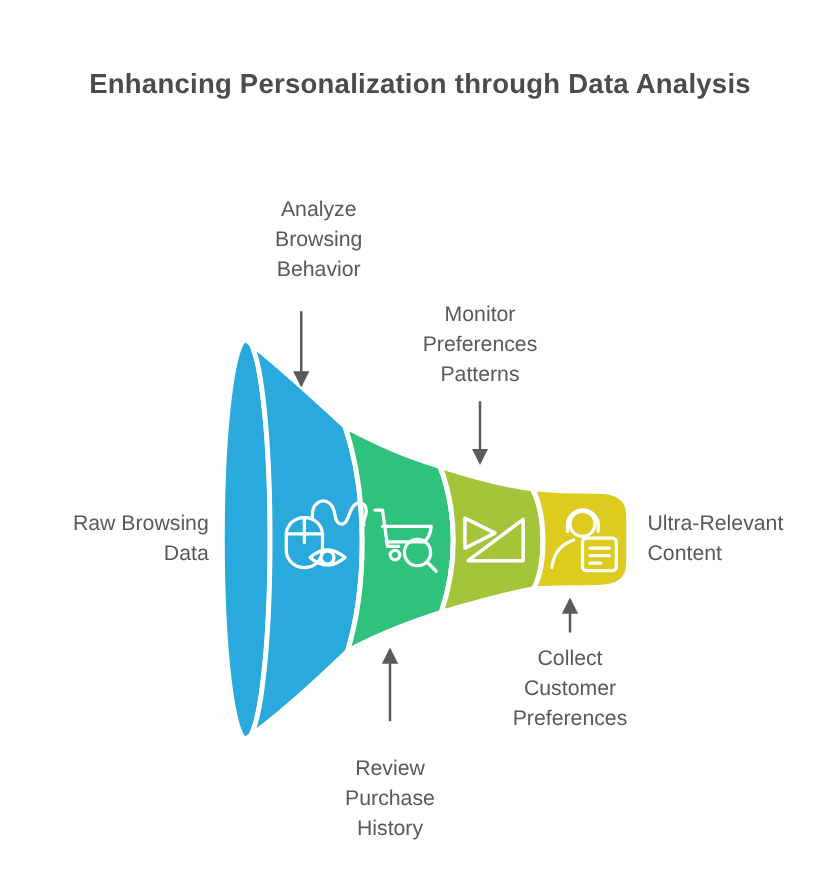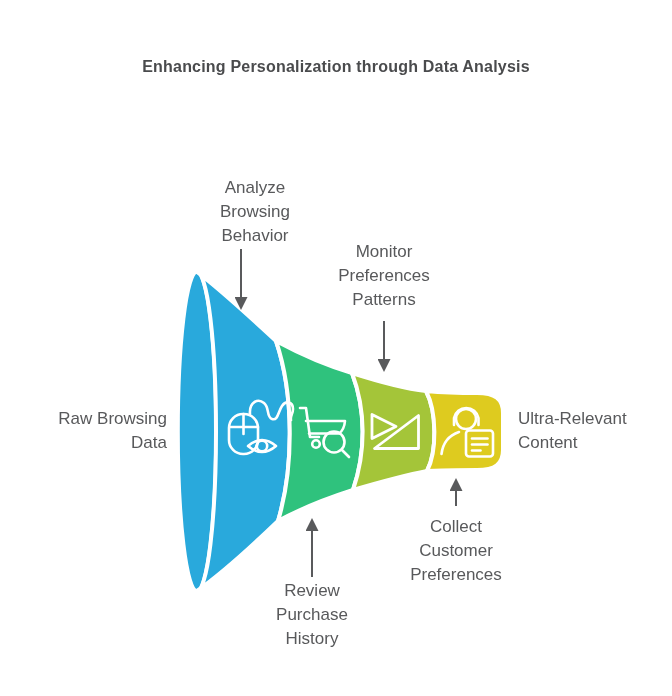--- a/index.html
+++ b/index.html
@@ -20,38 +20,38 @@
     position: absolute;
     left: 0;
     top: 0;
   }
   .title {
     position: absolute;
     left: 0;
     top: 54px;
     width: 672px;
     text-align: center;
-    font-size: 16px;
+    font-size: 22px;
     line-height: 26px;
     font-weight: 700;
     color: #4a4b4d;
     letter-spacing: 0.2px;
   }
   .label {
     position: absolute;
     font-size: 17px;
     line-height: 24px;
     font-weight: 500;
     color: #58595b;
     text-align: center;
     white-space: pre-line;
   }
-  #label-analyze { left: 155px; top: 176px; width: 200px; }
+  #label-analyze { left: 155px; top: 156px; width: 200px; }
   #label-monitor { left: 284px; top: 240px; width: 200px; }
-  #label-review  { left: 212px; top: 579px; width: 200px; }
+  #label-review  { left: 212px; top: 603px; width: 200px; }
   #label-collect { left: 356px; top: 515px; width: 200px; }
   #label-input   { left: 3px;   top: 407px; width: 164px; text-align: right; }
   #label-output  { left: 518px; top: 407px; width: 164px; text-align: left; }
 </style>
 </head>
 <body>
 
 <div class="stage">
 
   <svg id="diagram-svg" width="672" height="696" viewBox="0 0 672 696">

